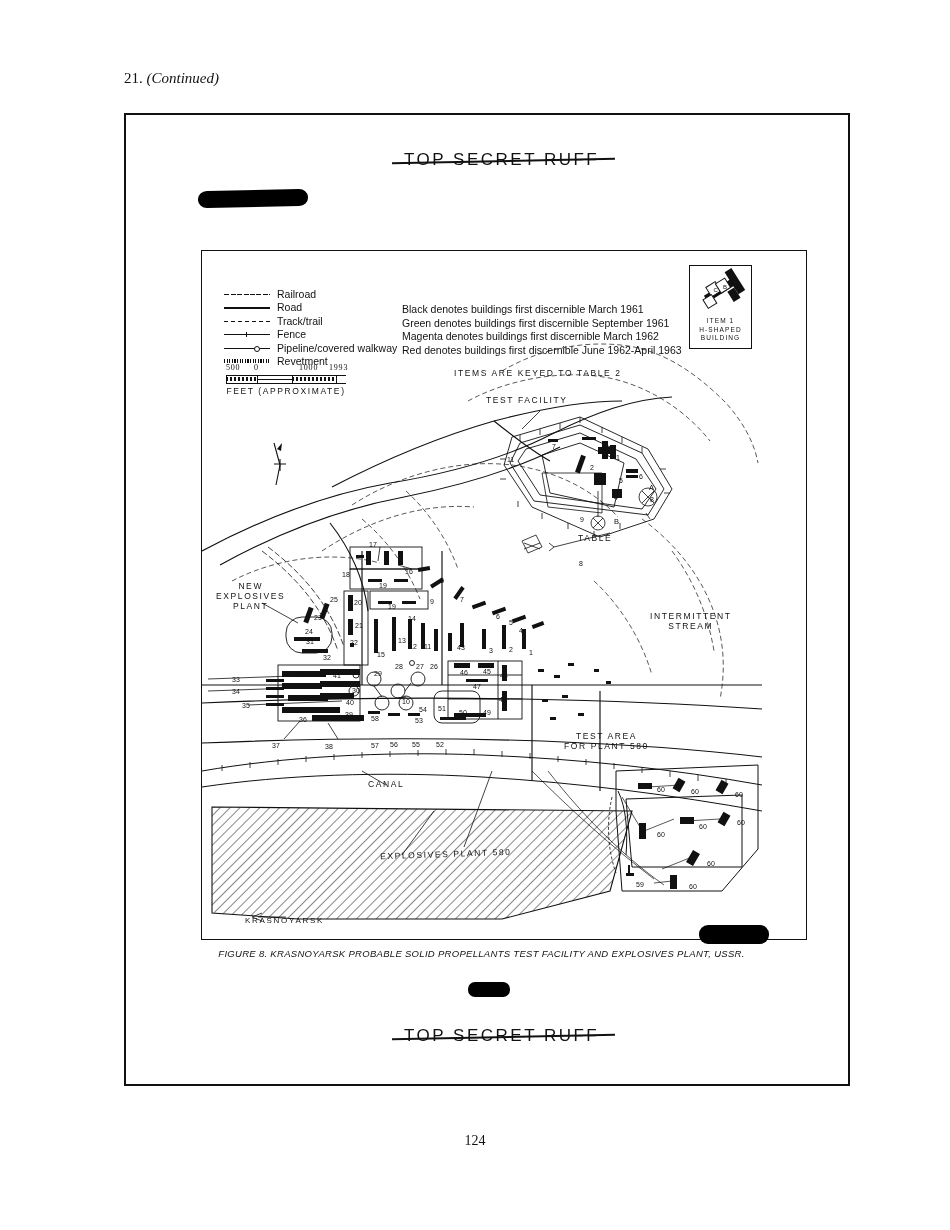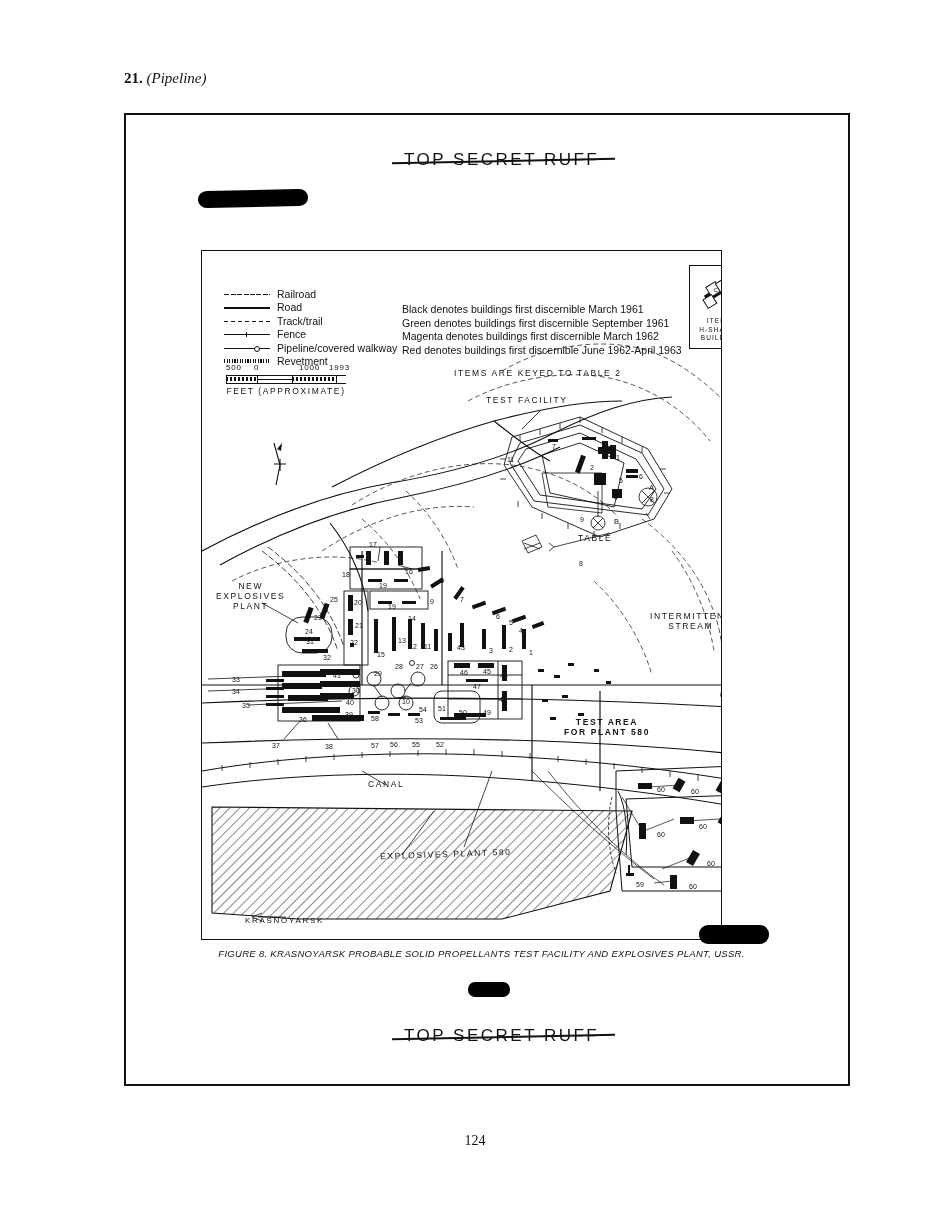--- a/index.html
+++ b/index.html
@@ -6,21 +6,21 @@
   html,body{margin:0;padding:0;background:#ffffff;}
   body{
     width:950px;height:1230px;position:relative;overflow:hidden;
     font-family:"Liberation Serif", serif;color:#111;
   }
   
   #section-heading{
     position:absolute;left:124px;top:70px;
     font-family:"Liberation Serif", serif;font-size:15px;
   }
-  #section-heading .num{font-style:normal;font-weight:bold;}
+  #section-heading .num{font-style:normal;}
   #section-heading .cont{font-style:italic;}
 
   
   #page-border{
     position:absolute;left:124px;top:113px;width:726px;height:973px;
     border:2px solid #111;box-sizing:border-box;background:#fff;
   }
 
   
   .classification{
@@ -48,21 +48,21 @@
   }
   #redaction-bottom-small{
     left:468px;top:982px;width:42px;height:15px;border-radius:7px;
   }
   #redaction-caption-right{
     left:699px;top:925px;width:70px;height:19px;border-radius:9px;
   }
 
   
   #map-frame{
-    position:absolute;left:201px;top:250px;width:521px;height:690px;
+    position:absolute;left:201px;top:250px;width:606px;height:690px;
     border:1.6px solid #111;box-sizing:border-box;background:#fff;
     overflow:hidden;
   }
 
   
   #legend{position:absolute;left:22px;top:36px;}
   .legend-row{display:flex;align-items:center;height:13.5px;}
   .legend-symbol{width:46px;height:12px;position:relative;margin-right:7px;}
   .legend-label{
     font-family:"Liberation Sans", sans-serif;font-size:10.5px;color:#111;
@@ -83,21 +83,21 @@
   }
   .sym-revet{
     height:4px;top:4px;
     background:repeating-linear-gradient(to right,#111 0 1.2px,transparent 1.2px 2.6px);
   }
 
   
   #scalebar{position:absolute;left:24px;top:112px;width:120px;}
   #scale-numbers{
     position:relative;height:11px;
-    font-family:Liberation Sans, sans-serif;font-size:8px;letter-spacing:0.8px;
+    font-family:Liberation Serif, serif;font-size:8px;letter-spacing:0.8px;
   }
   #scale-numbers span{position:absolute;top:0;}
   #scale-bar-graphic{
     position:relative;height:7px;margin-top:1px;border-top:1.3px solid #111;border-bottom:1.3px solid #111;
   }
   #scale-bar-graphic .seg{
     position:absolute;top:1px;height:4px;
     background:repeating-linear-gradient(to right,#111 0 2px,transparent 2px 4px);
   }
   #scale-bar-graphic .tick{position:absolute;top:0;width:1.2px;height:7px;background:#111;}
@@ -164,21 +164,21 @@
   #page-number{
     position:absolute;left:0;top:1133px;width:950px;text-align:center;
     font-family:"Liberation Serif", serif;font-size:14px;
   }
 </style>
 </head>
 <body>
 
 <div id="section-heading">
   <span class="num">21.</span>
-  <span class="cont">(Pipeline)</span>
+  <span class="cont">(Continued)</span>
 </div>
 
 <div id="page-border"></div>
 
 <div class="classification" id="class-top">
   <span class="strike">TOP  SECRET  RUFF</span>
 </div>
 
 <div class="redaction" id="redaction-top"></div>
 <div class="redaction" id="redaction-bottom-small"></div>
@@ -521,21 +521,21 @@
     </g>
   </svg>
 
   <div class="map-label" style="left:284px;top:144px;">TEST FACILITY</div>
   <div class="map-label" style="left:376px;top:282px;">TABLE</div>
   <div class="map-label" style="left:448px;top:360px;white-space:pre;">INTERMITTENT
 STREAM</div>
   <div class="map-label" style="left:14px;top:330px;white-space:pre;">NEW
 EXPLOSIVES
 PLANT</div>
-  <div class="map-label" style="left:362px;top:466px;white-space:pre;font-weight:bold;">TEST AREA
+  <div class="map-label" style="left:362px;top:480px;white-space:pre;">TEST AREA
 FOR PLANT 580</div>
   <div class="map-label" style="left:166px;top:528px;">CANAL</div>
   <div class="map-label" style="left:178px;top:598px;transform:rotate(-2deg);">EXPLOSIVES PLANT 580</div>
   <div id="krasnoyarsk-label">KRASNOYARSK</div>
 
   <div class="item-letter" style="left:447px;top:232px;">A</div>
   <div class="item-letter" style="left:412px;top:266px;">B</div>
 
   <div id="item-number-layer">
       <div class="map-num" style="left: 414px; top: 203px;">1</div>

